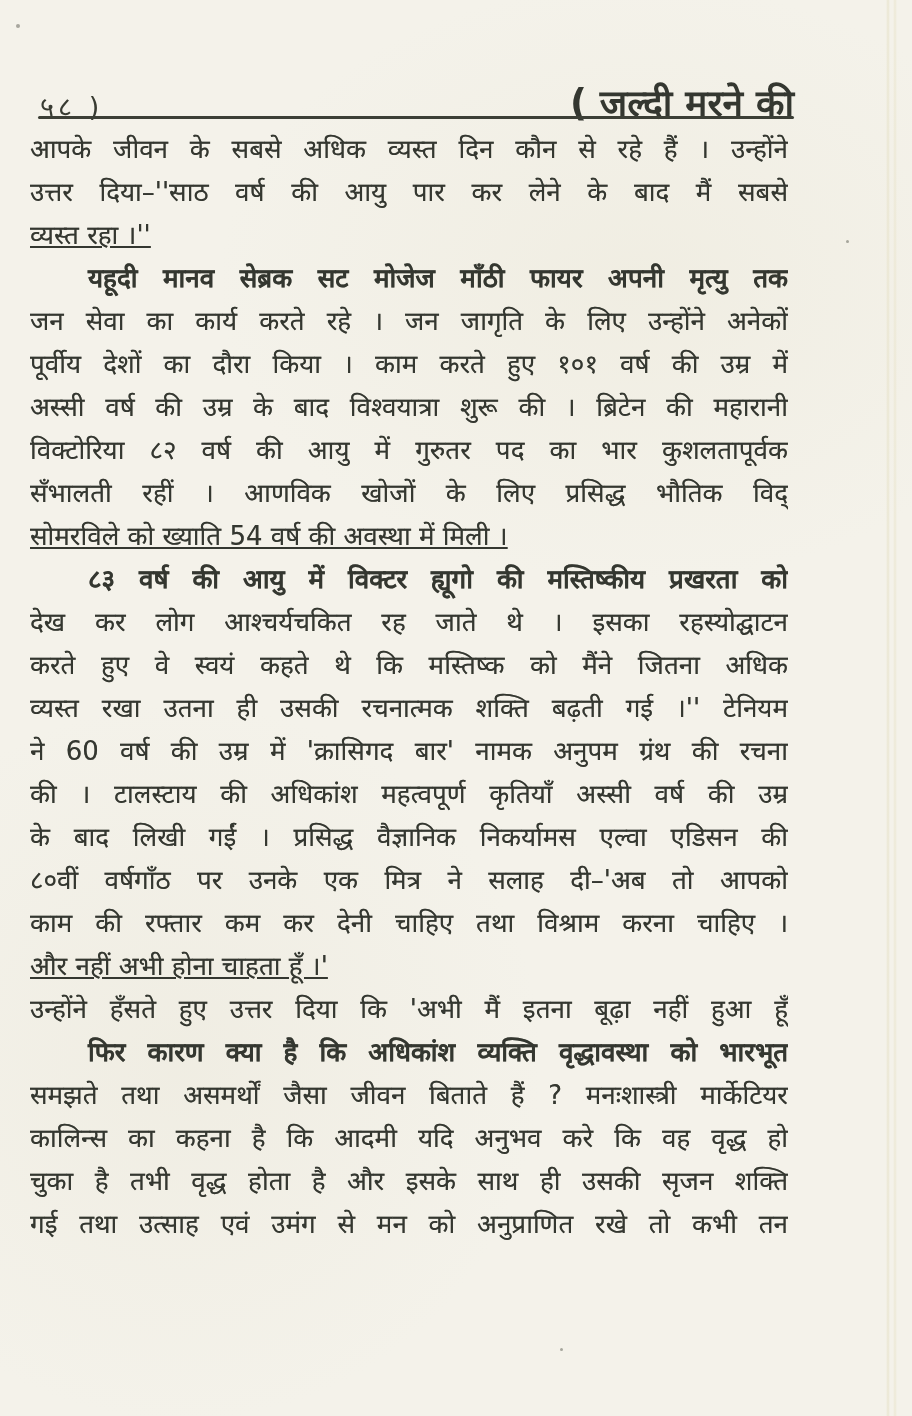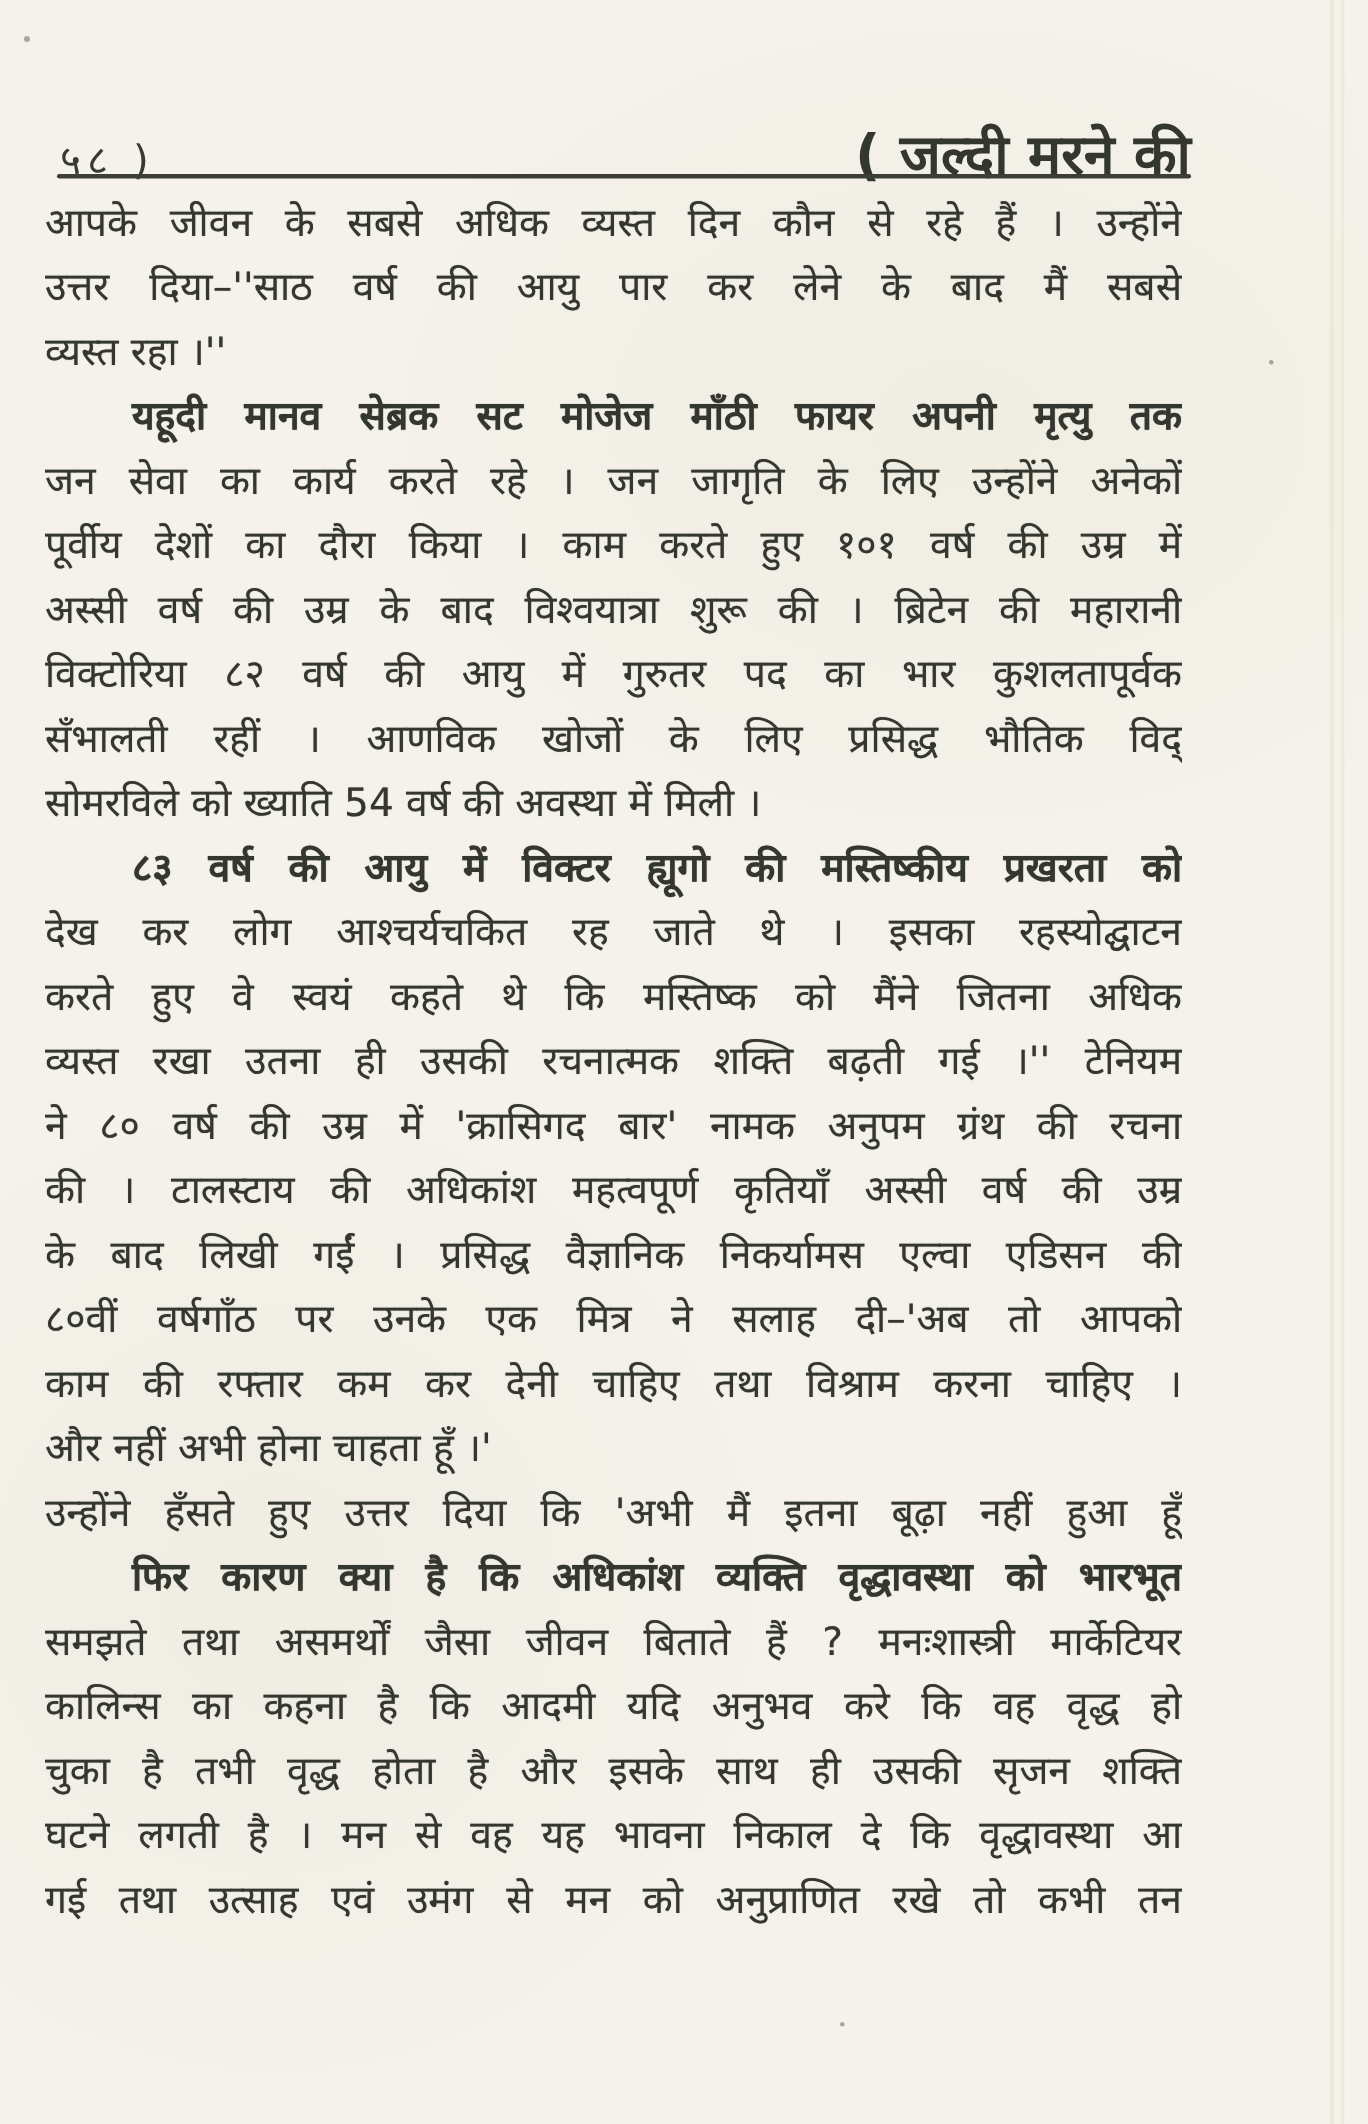--- a/index.html
+++ b/index.html
@@ -67,20 +67,21 @@
     text-align-last: justify;
     color: #343730;
     text-shadow: 0 0 0.6px rgba(52,55,48,0.55);
   }
   .line.indent {
     text-indent: 58px;
     font-weight: bold;
   }
   .line.endline {
     text-align-last: left;
+    text-decoration: underline;
   }
   .scan-edge {
     position: absolute;
     top: 0;
     right: 14px;
     width: 12px;
     height: 100%;
     background:
       linear-gradient(to right,
         rgba(0,0,0,0) 0px,
@@ -123,34 +124,33 @@
         <div class="line">अस्सी वर्ष की उम्र के बाद विश्वयात्रा शुरू की । ब्रिटेन की महारानी</div>
         <div class="line">विक्टोरिया ८२ वर्ष की आयु में गुरुतर पद का भार कुशलतापूर्वक</div>
         <div class="line">सँभालती रहीं । आणविक खोजों के लिए प्रसिद्ध भौतिक विद्</div>
         <div class="line endline">सोमरविले को ख्याति 54 वर्ष की अवस्था में मिली ।</div>
       </div>
       <div class="para">
         <div class="line indent">८३ वर्ष की आयु में विक्टर ह्यूगो की मस्तिष्कीय प्रखरता को</div>
         <div class="line">देख कर लोग आश्चर्यचकित रह जाते थे । इसका रहस्योद्घाटन</div>
         <div class="line">करते हुए वे स्वयं कहते थे कि मस्तिष्क को मैंने जितना अधिक</div>
         <div class="line">व्यस्त रखा उतना ही उसकी रचनात्मक शक्ति बढ़ती गई ।'' टेनियम</div>
-        <div class="line">ने ८० वर्ष की उम्र में 'क्रासिगद बार' नामक अनुपम ग्रंथ की रचना</div>
+        <div class="line">ने 60 वर्ष की उम्र में 'क्रासिगद बार' नामक अनुपम ग्रंथ की रचना</div>
         <div class="line">की । टालस्टाय की अधिकांश महत्वपूर्ण कृतियाँ अस्सी वर्ष की उम्र</div>
         <div class="line">के बाद लिखी गईं । प्रसिद्ध वैज्ञानिक निकर्यामस एल्वा एडिसन की</div>
         <div class="line">८०वीं वर्षगाँठ पर उनके एक मित्र ने सलाह दी–'अब तो आपको</div>
         <div class="line">काम की रफ्तार कम कर देनी चाहिए तथा विश्राम करना चाहिए ।</div>
         <div class="line endline">और नहीं अभी होना चाहता हूँ ।'</div>
         <div class="line">उन्होंने हँसते हुए उत्तर दिया कि 'अभी मैं इतना बूढ़ा नहीं हुआ हूँ</div>
       </div>
       <div class="para">
         <div class="line indent">फिर कारण क्या है कि अधिकांश व्यक्ति वृद्धावस्था को भारभूत</div>
         <div class="line">समझते तथा असमर्थों जैसा जीवन बिताते हैं ? मनःशास्त्री मार्केटियर</div>
         <div class="line">कालिन्स का कहना है कि आदमी यदि अनुभव करे कि वह वृद्ध हो</div>
         <div class="line">चुका है तभी वृद्ध होता है और इसके साथ ही उसकी सृजन शक्ति</div>
-        <div class="line">घटने लगती है । मन से वह यह भावना निकाल दे कि वृद्धावस्था आ</div>
         <div class="line">गई तथा उत्साह एवं उमंग से मन को अनुप्राणित रखे तो कभी तन</div>
       </div>
     </div>
 
   <div class="scan-edge"></div>
 
   <div class="speck" style="left:16px; top:24px; width:4px; height:4px;"></div>
   <div class="speck" style="left:846px; top:240px; width:3px; height:3px;"></div>
   <div class="speck" style="left:560px; top:1348px; width:3px; height:3px;"></div>
 

